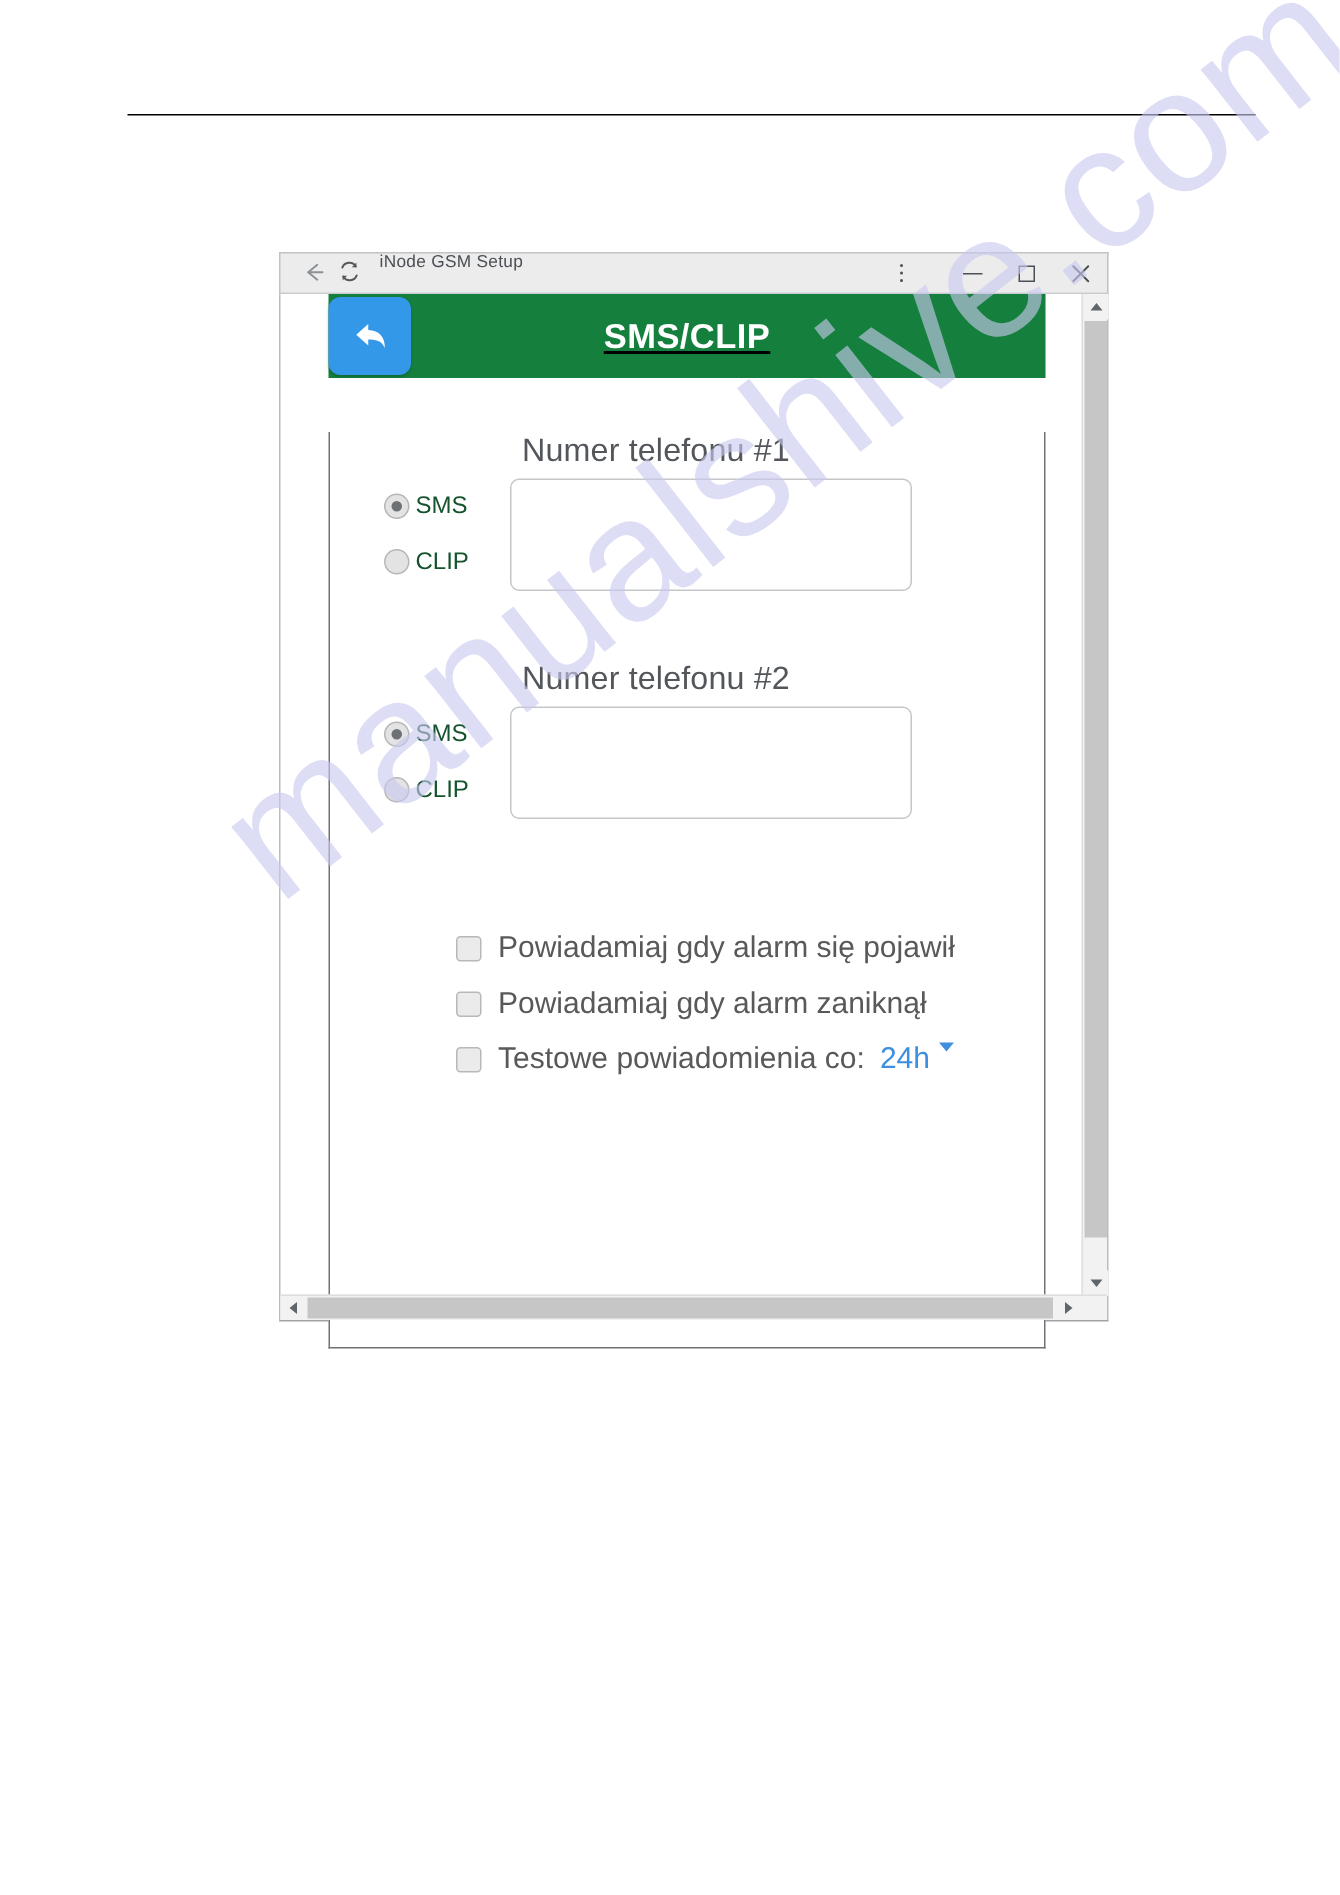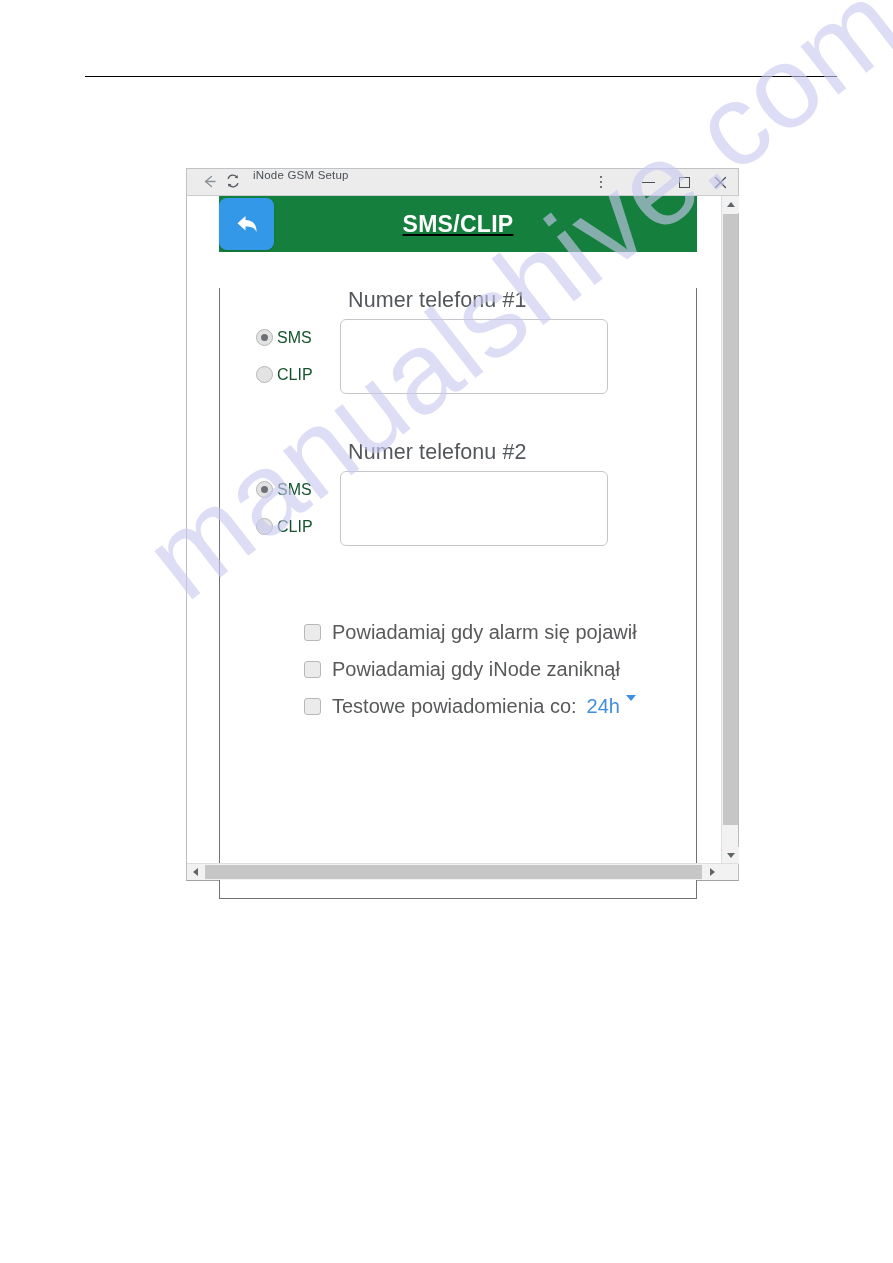--- a/index.html
+++ b/index.html
@@ -466,21 +466,21 @@
           </div>
         </div>
 
         <div class="check-list">
           <div class="check-row">
             <span class="checkbox"></span>
             <span class="check-label">Powiadamiaj gdy alarm się pojawił</span>
           </div>
           <div class="check-row">
             <span class="checkbox"></span>
-            <span class="check-label">Powiadamiaj gdy iNode zaniknął</span>
+            <span class="check-label">Powiadamiaj gdy alarm zaniknął</span>
           </div>
           <div class="check-row">
             <span class="checkbox"></span>
             <span class="check-label">Testowe powiadomienia co:</span>
             <span class="interval">
               <span>24h</span>
               <span class="caret"></span>
             </span>
           </div>
         </div>

